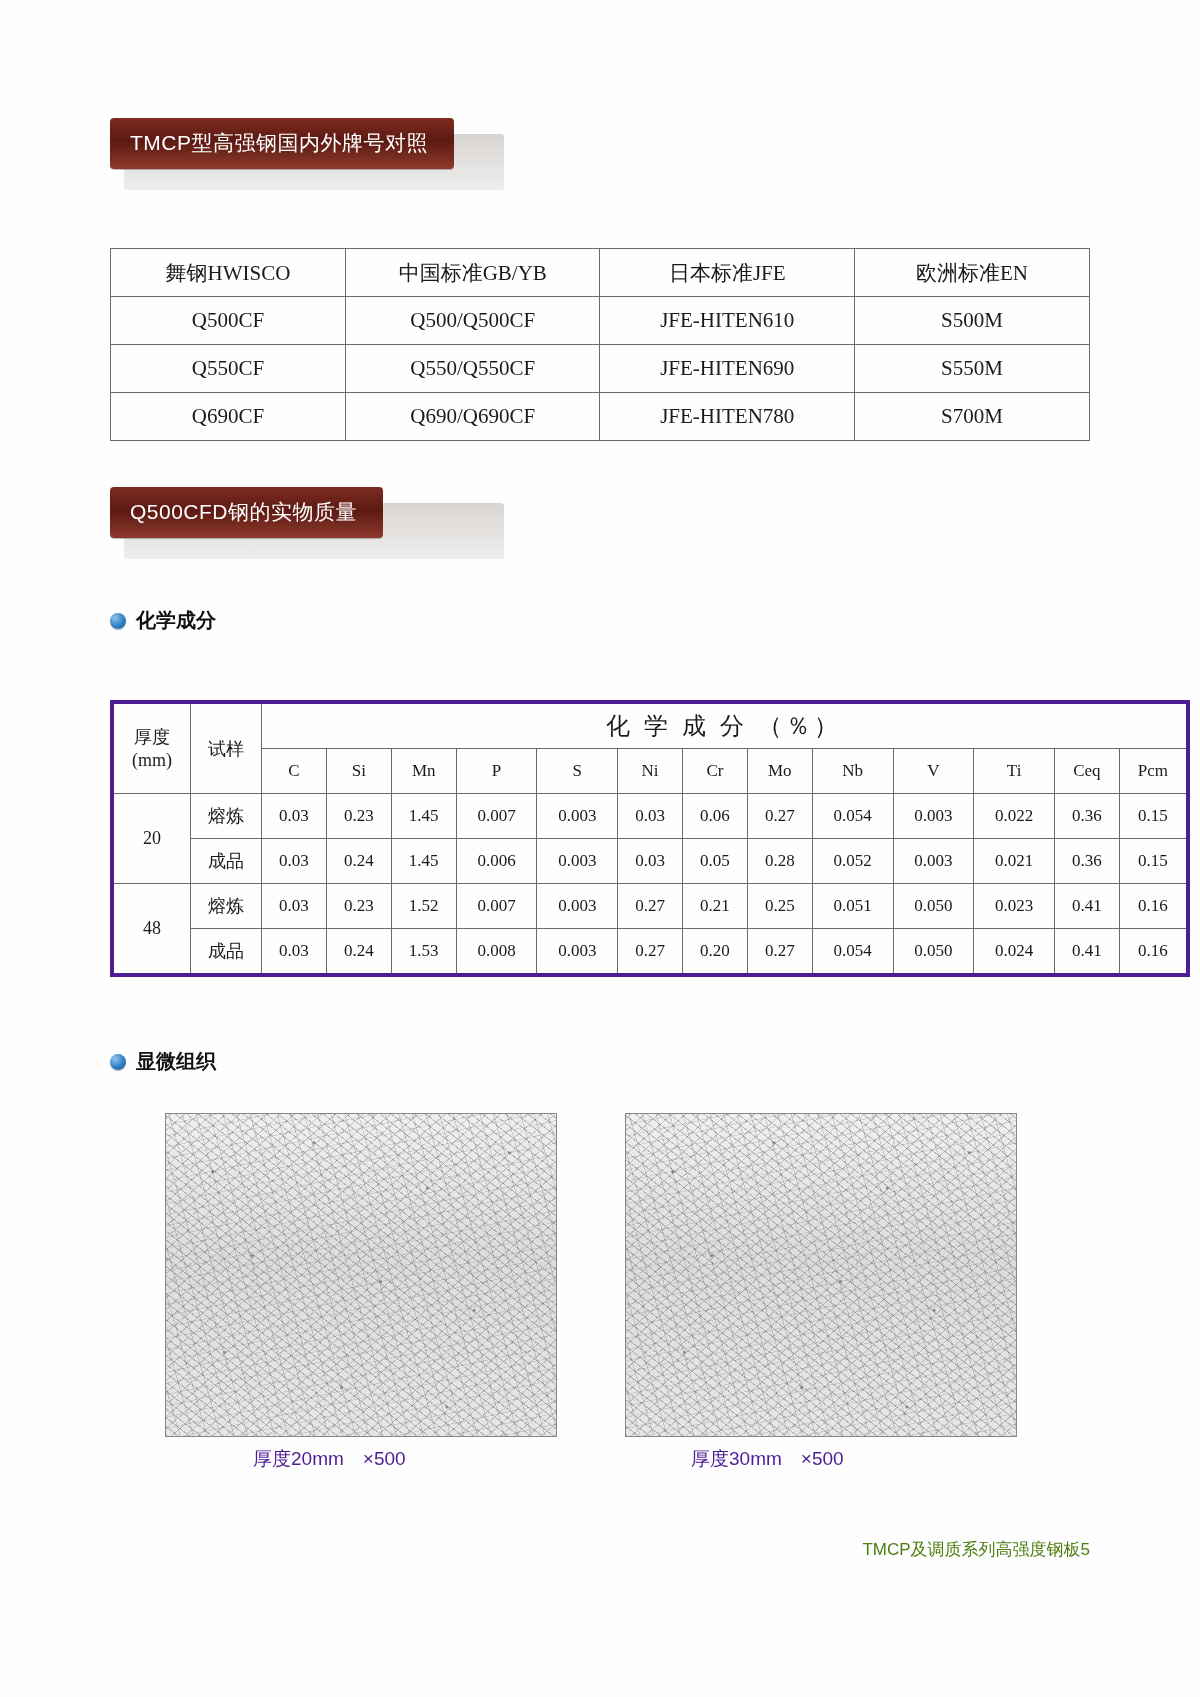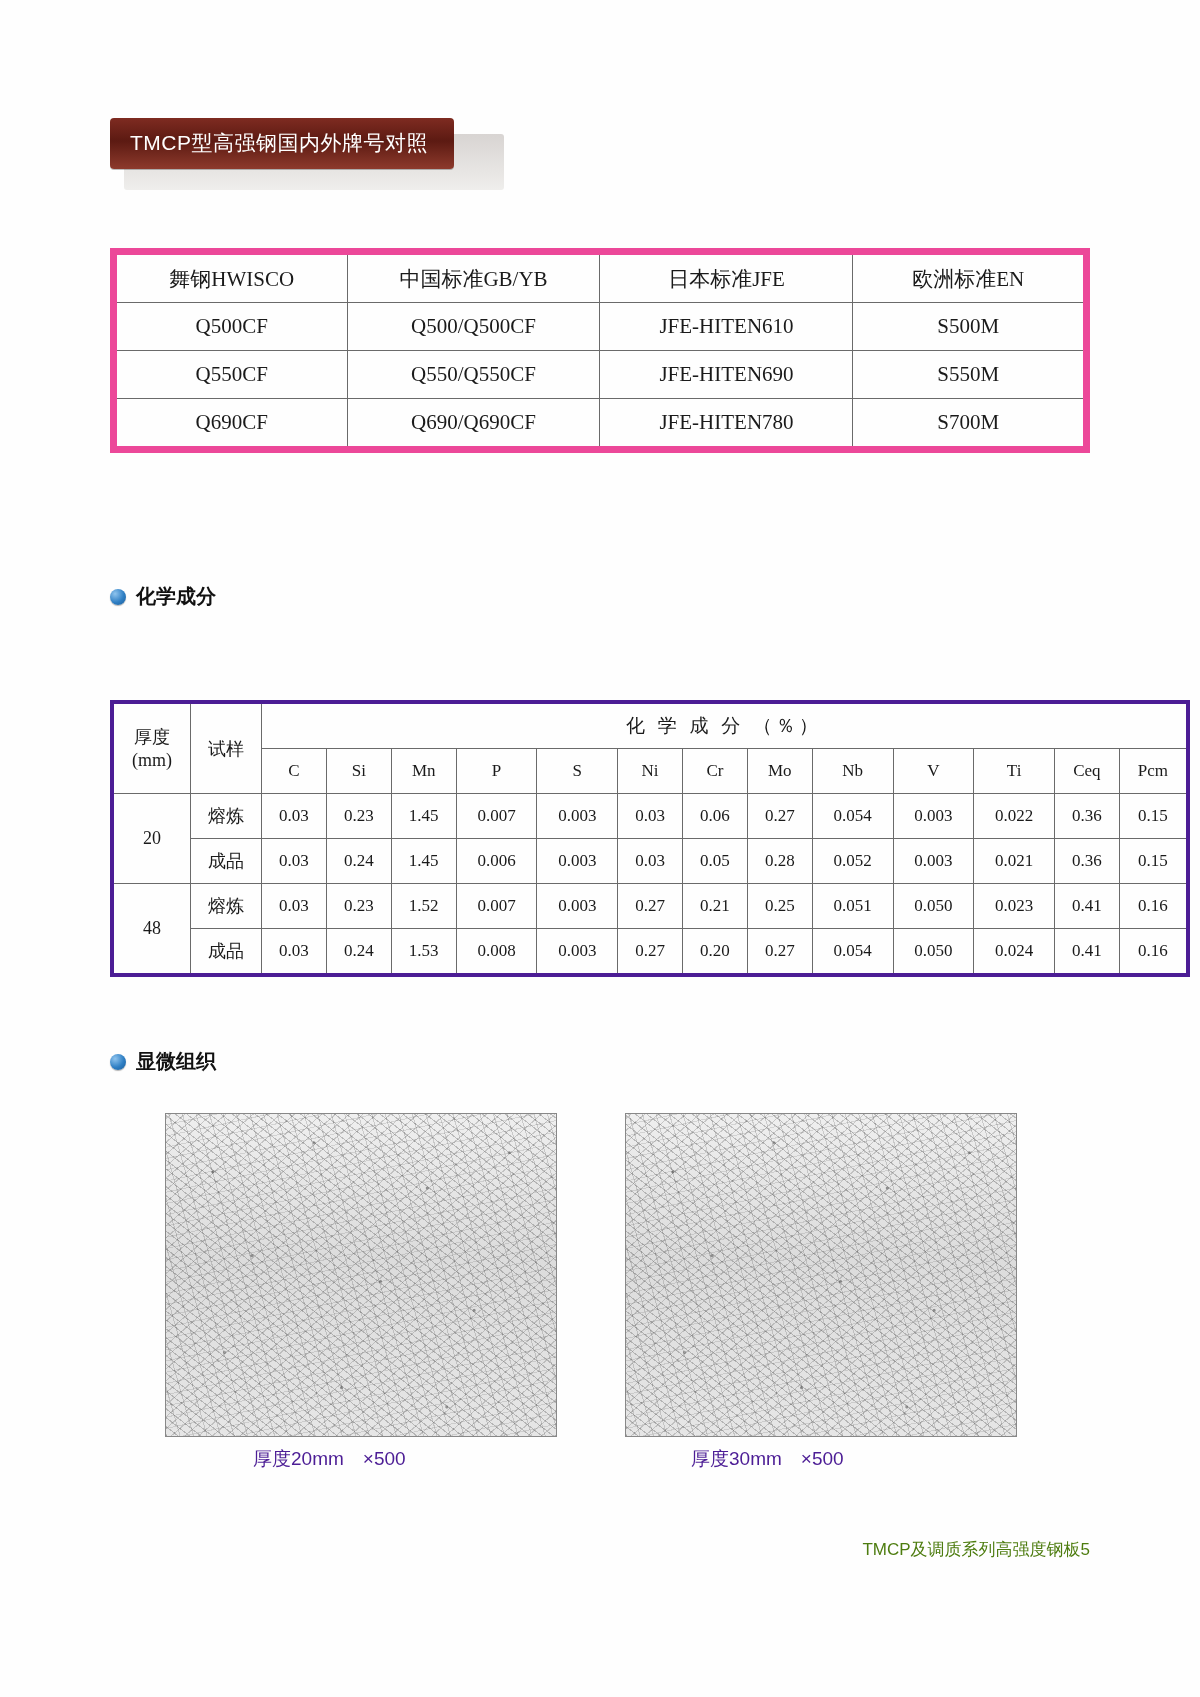--- a/index.html
+++ b/index.html
@@ -58,21 +58,21 @@
     border-collapse: collapse;
     font-family: "Liberation Serif", serif;
   }
 
   
   .grade-table {
     position: absolute;
     left: 110px;
     top: 248px;
     width: 980px;
-    border: 7px solid #ec4899;
+    border: 1px solid #ec4899;
   }
   .grade-table td, .grade-table th {
     border: 1px solid #6a6a6a;
     text-align: center;
     font-size: 21px;
     font-weight: normal;
     height: 47px;
     padding: 0 4px;
   }
   .grade-table tr:first-child td {
@@ -114,21 +114,21 @@
   .chem-table td, .chem-table th {
     border: 1px solid #6a6a6a;
     text-align: center;
     font-size: 17px;
     font-weight: normal;
     height: 44px;
     padding: 0 2px;
     white-space: nowrap;
   }
   .chem-table .hdr-span {
-    font-size: 19px;
+    font-size: 24px;
     letter-spacing: 4px;
   }
   .chem-table .thick-cell {
     font-size: 18px;
     line-height: 1.25;
   }
   .chem-table .sample-cell {
     font-size: 18px;
     font-family: Liberation Mono, monospace;
   }
@@ -223,22 +223,26 @@
       </tr>
       <tr>
         <td>Q690CF</td>
         <td>Q690/Q690CF</td>
         <td>JFE-HITEN780</td>
         <td>S700M</td>
       </tr>
     </tbody>
   </table>
 
-
-  <div class="bullet-head" style="left:110px; top:583px;">
+  <div class="banner-wrap" style="left:110px; top:487px;">
+    <div class="banner-shadow"></div>
+    <div class="banner">Q500CFD钢的实物质量</div>
+  </div>
+
+  <div class="bullet-head" style="left:110px; top:607px;">
     <span class="bullet-dot"></span>
     <span>化学成分</span>
   </div>
 
   <table class="chem-table">
     <tbody>
       <tr>
         <td rowspan="2" class="thick-cell" style="width:72px;">
           <span>厚度</span><br>
           <span>(mm)</span>

